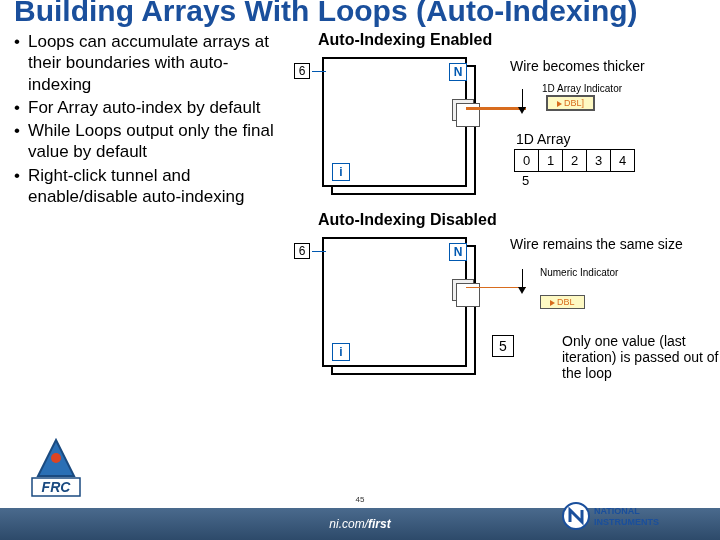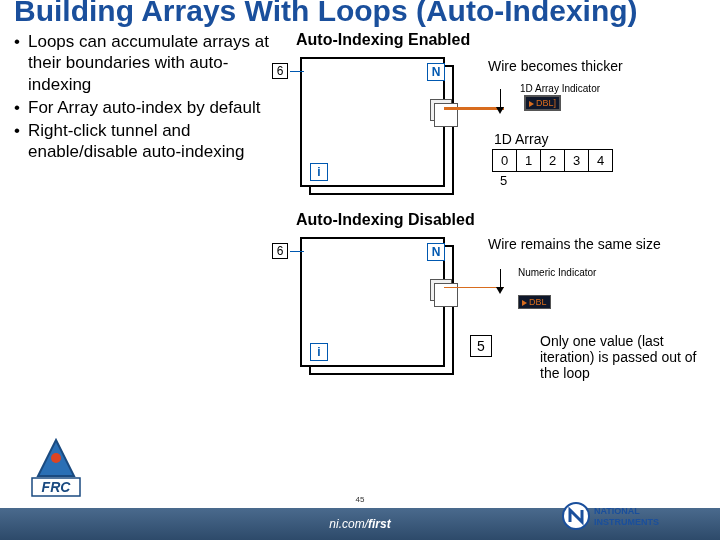--- a/index.html
+++ b/index.html
@@ -1,18 +1,18 @@
 <!DOCTYPE html>
 <html><head>
 <meta charset="utf-8">
 <style>
   * { margin: 0; padding: 0; box-sizing: border-box; }
   body { width: 720px; height: 540px; font-family: Arial, sans-serif; background: #fff; position: relative; overflow: hidden; }
   .title { color: #1a4f9c; font-size: 30px; font-weight: bold; line-height: 1.1; padding: 0 14px 4px 14px; margin-top: -6px; }
-  .content { display: flex; padding: 0 14px; gap: 12px; }
+  .content { display: flex; padding: 0 14px; gap: 34px; }
   .left { width: 270px; font-size: 17px; line-height: 1.25; font-family: Verdana, Arial, sans-serif; }
   .left ul { list-style: none; }
   .left li { position: relative; padding-left: 14px; margin-bottom: 2px; }
   .left li::before { content: "•"; position: absolute; left: 0; top: 0; }
   .right { flex: 1; position: relative; font-size: 14px; }
   .sect-label { font-weight: bold; font-size: 16px; margin-bottom: 6px; }
 
   .diagram { position: relative; height: 150px; margin-bottom: 6px; }
   .loopbox { position: absolute; width: 145px; height: 130px; border: 2px solid #000; background: #fff; }
   .loopbox.bg { left: 13px; top: 10px; }
@@ -25,21 +25,21 @@
   .six { position: absolute; left: -30px; top: 4px; width: 16px; height: 16px; border: 1.5px solid #000; text-align: center; line-height: 14px; font-size: 12px; background: #fff; }
   .six-wire { position: absolute; left: -12px; top: 12px; width: 14px; height: 1px; background: #0058b0; }
 
   .wire-thick { position: absolute; left: 148px; top: 52px; width: 60px; height: 3px; background: #d86c1e; }
   .wire-thin { position: absolute; left: 148px; top: 52px; width: 60px; height: 1px; background: #d86c1e; }
   .arrow-dn { position: absolute; display: flex; flex-direction: column; align-items: center; font-size: 12px; }
   .arrow-dn .line { width: 1px; height: 18px; background: #000; }
   .arrow-dn .head { width: 0; height: 0; border-left: 4px solid transparent; border-right: 4px solid transparent; border-top: 7px solid #000; }
 
   .ind-label { position: absolute; font-size: 10px; font-family: Tahoma, Arial, sans-serif; }
-  .dbl-box { position: absolute; border: 1px solid #555; background: #0f172a; font-size: 9px; padding: 1px 3px; color: #d86c1e; font-family: Tahoma, Arial, sans-serif; }
+  .dbl-box { position: absolute; border: 1px solid #555; background: #fef9c3; font-size: 9px; padding: 1px 9px; color: #d86c1e; font-family: Tahoma, Arial, sans-serif; }
   .dbl-box .tri { display: inline-block; width: 0; height: 0; border-top: 3px solid transparent; border-bottom: 3px solid transparent; border-left: 5px solid #d86c1e; margin-right: 2px; vertical-align: middle; }
   .dbl-arr-wrap { position: absolute; border: 1px solid #555; padding: 0; }
 
   .arr-tbl { position: absolute; border-collapse: collapse; font-size: 13px; }
   .arr-tbl td { border: 1.5px solid #000; width: 24px; height: 22px; text-align: center; }
   .arr-title { position: absolute; font-size: 14px; }
   .scalar-box { position: absolute; border: 1.5px solid #000; width: 22px; height: 22px; text-align: center; line-height: 20px; font-size: 14px; }
 
   .note { position: absolute; font-size: 14px; line-height: 1.15; }
   .wire-text { position: absolute; font-size: 14px; line-height: 1.1; }
@@ -54,20 +54,21 @@
 </head>
 <body>
 
 <h1 class="title">Building Arrays With Loops (Auto-Indexing)</h1>
 
 <div class="content">
   <div class="left">
     <ul>
       <li>Loops can accumulate arrays at their boundaries with auto-indexing</li>
       <li>For Array auto-index by default</li>
+      <li>While Loops output only the final value by default</li>
       <li>Right-click tunnel and enable/disable auto-indexing</li>
     </ul>
   </div>
 
   <div class="right">
 
     <div class="sect-label">Auto-Indexing Enabled</div>
 
     <div class="diagram">
       <div class="loopbox bg"></div>

